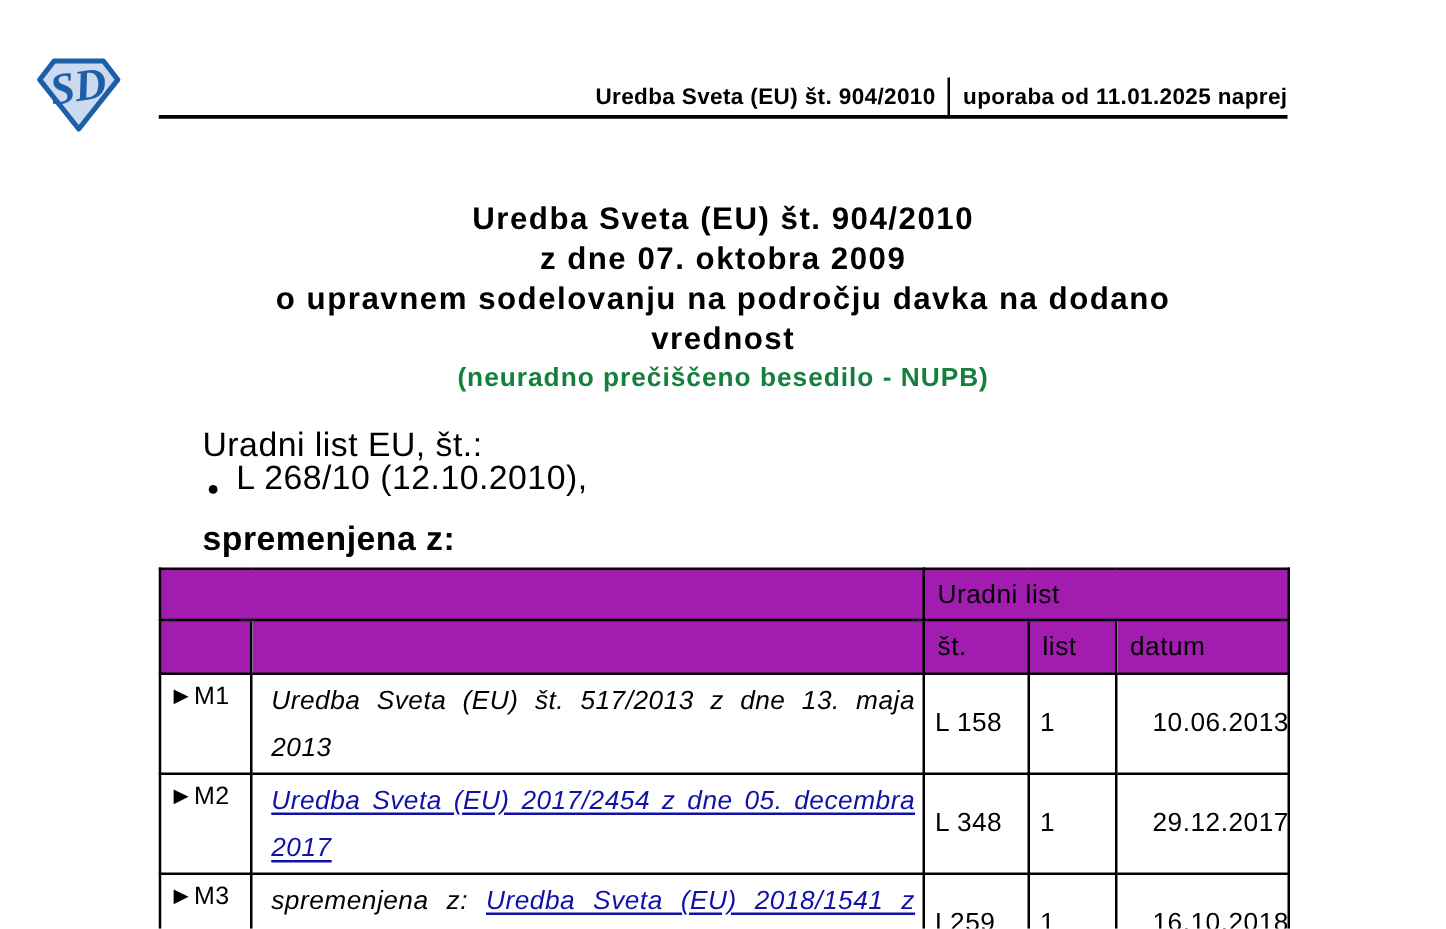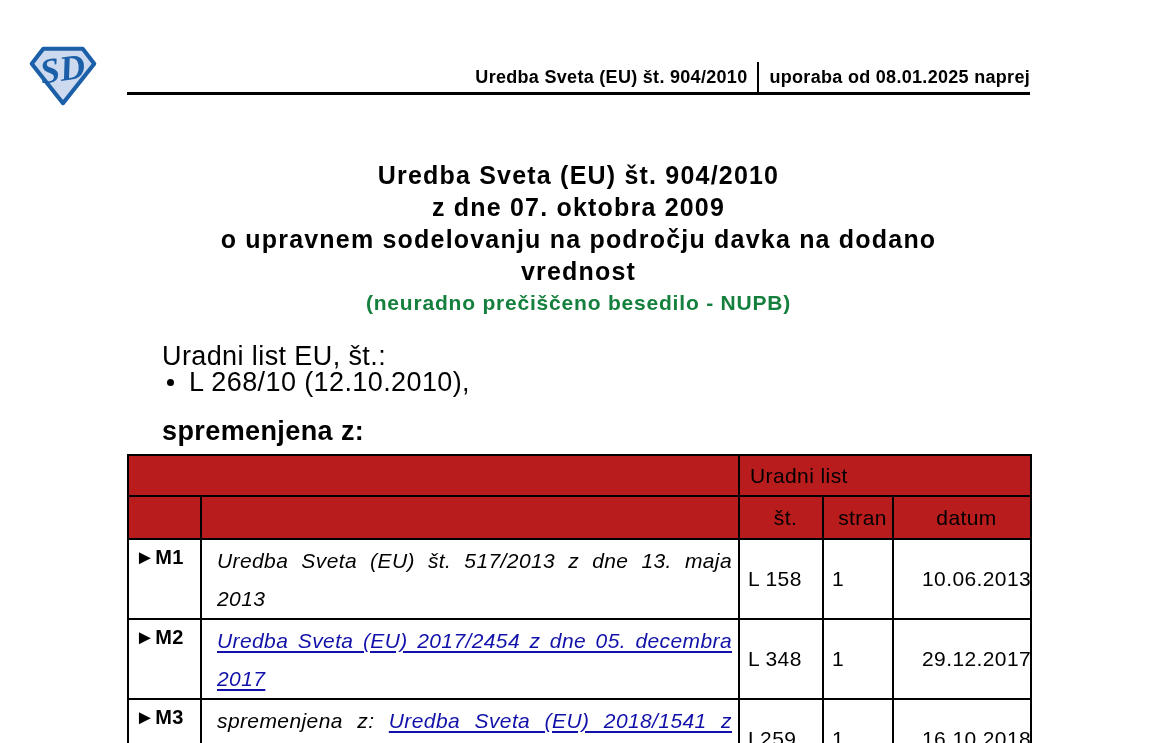--- a/index.html
+++ b/index.html
@@ -16,32 +16,32 @@
   .hdr-rule{position:absolute;left:127px;top:92px;width:903px;height:3px;background:#000;}
   
   .title-block{position:absolute;left:127px;top:159px;width:903px;text-align:center;}
   .title-main{font-weight:bold;font-size:25px;line-height:32px;letter-spacing:1.2px;
               max-width:810px;margin:0 auto;}
   .title-note{color:#15803d;font-weight:bold;font-size:21px;line-height:27px;
               letter-spacing:0.8px;margin-top:2px;}
   
   .intro-line{position:absolute;left:162px;font-size:27px;letter-spacing:0.4px;line-height:26px;}
   .journal-label{top:343px;}
-  .journal-item{top:369px;display:flex;align-items:center;}
+  .journal-item{top:369px;display:flex;align-items:flex-end;}
   .bullet-dot{width:7px;height:7px;border-radius:50%;background:#000;
               margin-left:5px;margin-right:15px;flex:0 0 auto;}
   .amended-label{top:418px;font-weight:bold;}
   
   table.amend{position:absolute;left:127px;top:454px;width:903px;border-collapse:collapse;
               table-layout:fixed;font-size:21px;letter-spacing:0.4px;}
   table.amend td{border:2px solid #000;overflow:hidden;}
-  tr.thead td{background:#b91c1c;}
+  tr.thead td{background:#a21caf;}
   .h-group{height:37px;padding-left:10px;}
-  .h-cols td{height:39px;padding-left:10px;text-align:center;}
-  .marker-cell{vertical-align:top;padding:6px 0 0 6px;font-weight:bold;white-space:nowrap;
+  .h-cols td{height:39px;padding-left:10px;}
+  .marker-cell{vertical-align:top;padding:6px 0 0 6px;font-weight:normal;white-space:nowrap;
                font-size:20px;}
   .desc-cell{vertical-align:top;padding:2px 6px 0 15px;text-align:justify;
              line-height:38px;word-spacing:3px;font-style:italic;}
   .num-cell{padding-left:8px;border-radius:25px;}
   .page-cell{padding-left:8px;}
   .date-cell{padding-left:28px;}
   tr.data{height:78px;}
   a.doc-link{color:#1111aa;text-decoration:underline;text-decoration-thickness:2px;
              text-underline-offset:3px;cursor:pointer;}
 </style>
@@ -51,21 +51,21 @@
 <div class="page">
 
   <svg class="logo" viewBox="0 0 100 90">
     <polygon points="4,27 21,5 79,5 96,27 50,85" fill="#ccd9ee" stroke="#1b5fa8" stroke-width="6" stroke-linejoin="round"></polygon>
     <text x="50" y="52" text-anchor="middle" transform="rotate(-8 50 40)" font-family="Liberation Serif, DejaVu Serif, serif" font-style="italic" font-weight="bold" font-size="52" fill="#1b5fa8">SD</text>
   </svg>
 
   <div class="hdr">
     <span>Uredba Sveta (EU) št. 904/2010</span>
     <span class="hdr-bar"></span>
-    <span>uporaba od 08.01.2025 naprej</span>
+    <span>uporaba od 11.01.2025 naprej</span>
   </div>
   <div class="hdr-rule"></div>
 
   <div class="title-block">
     <div class="title-main">
       <div>Uredba Sveta (EU) št. 904/2010</div>
       <div>z dne 07. oktobra 2009</div>
       <div>o upravnem sodelovanju na področju davka na dodano vrednost</div>
     </div>
     <div class="title-note">(neuradno prečiščeno besedilo - NUPB)</div>
@@ -88,21 +88,21 @@
     </colgroup>
     <tbody>
       <tr class="thead">
         <td colspan="2" class="h-group"></td>
         <td colspan="3" class="h-group">Uradni list</td>
       </tr>
       <tr class="thead h-cols">
         <td></td>
         <td></td>
         <td>št.</td>
-        <td>stran</td>
+        <td>list</td>
         <td>datum</td>
       </tr>
 
       <tr class="data">
         <td class="marker-cell">►M1</td>
         <td class="desc-cell">
           <span>Uredba Sveta (EU) št. 517/2013 z dne 13. maja 2013</span>
         </td>
         <td class="num-cell">L 158</td>
         <td class="page-cell">1</td>

